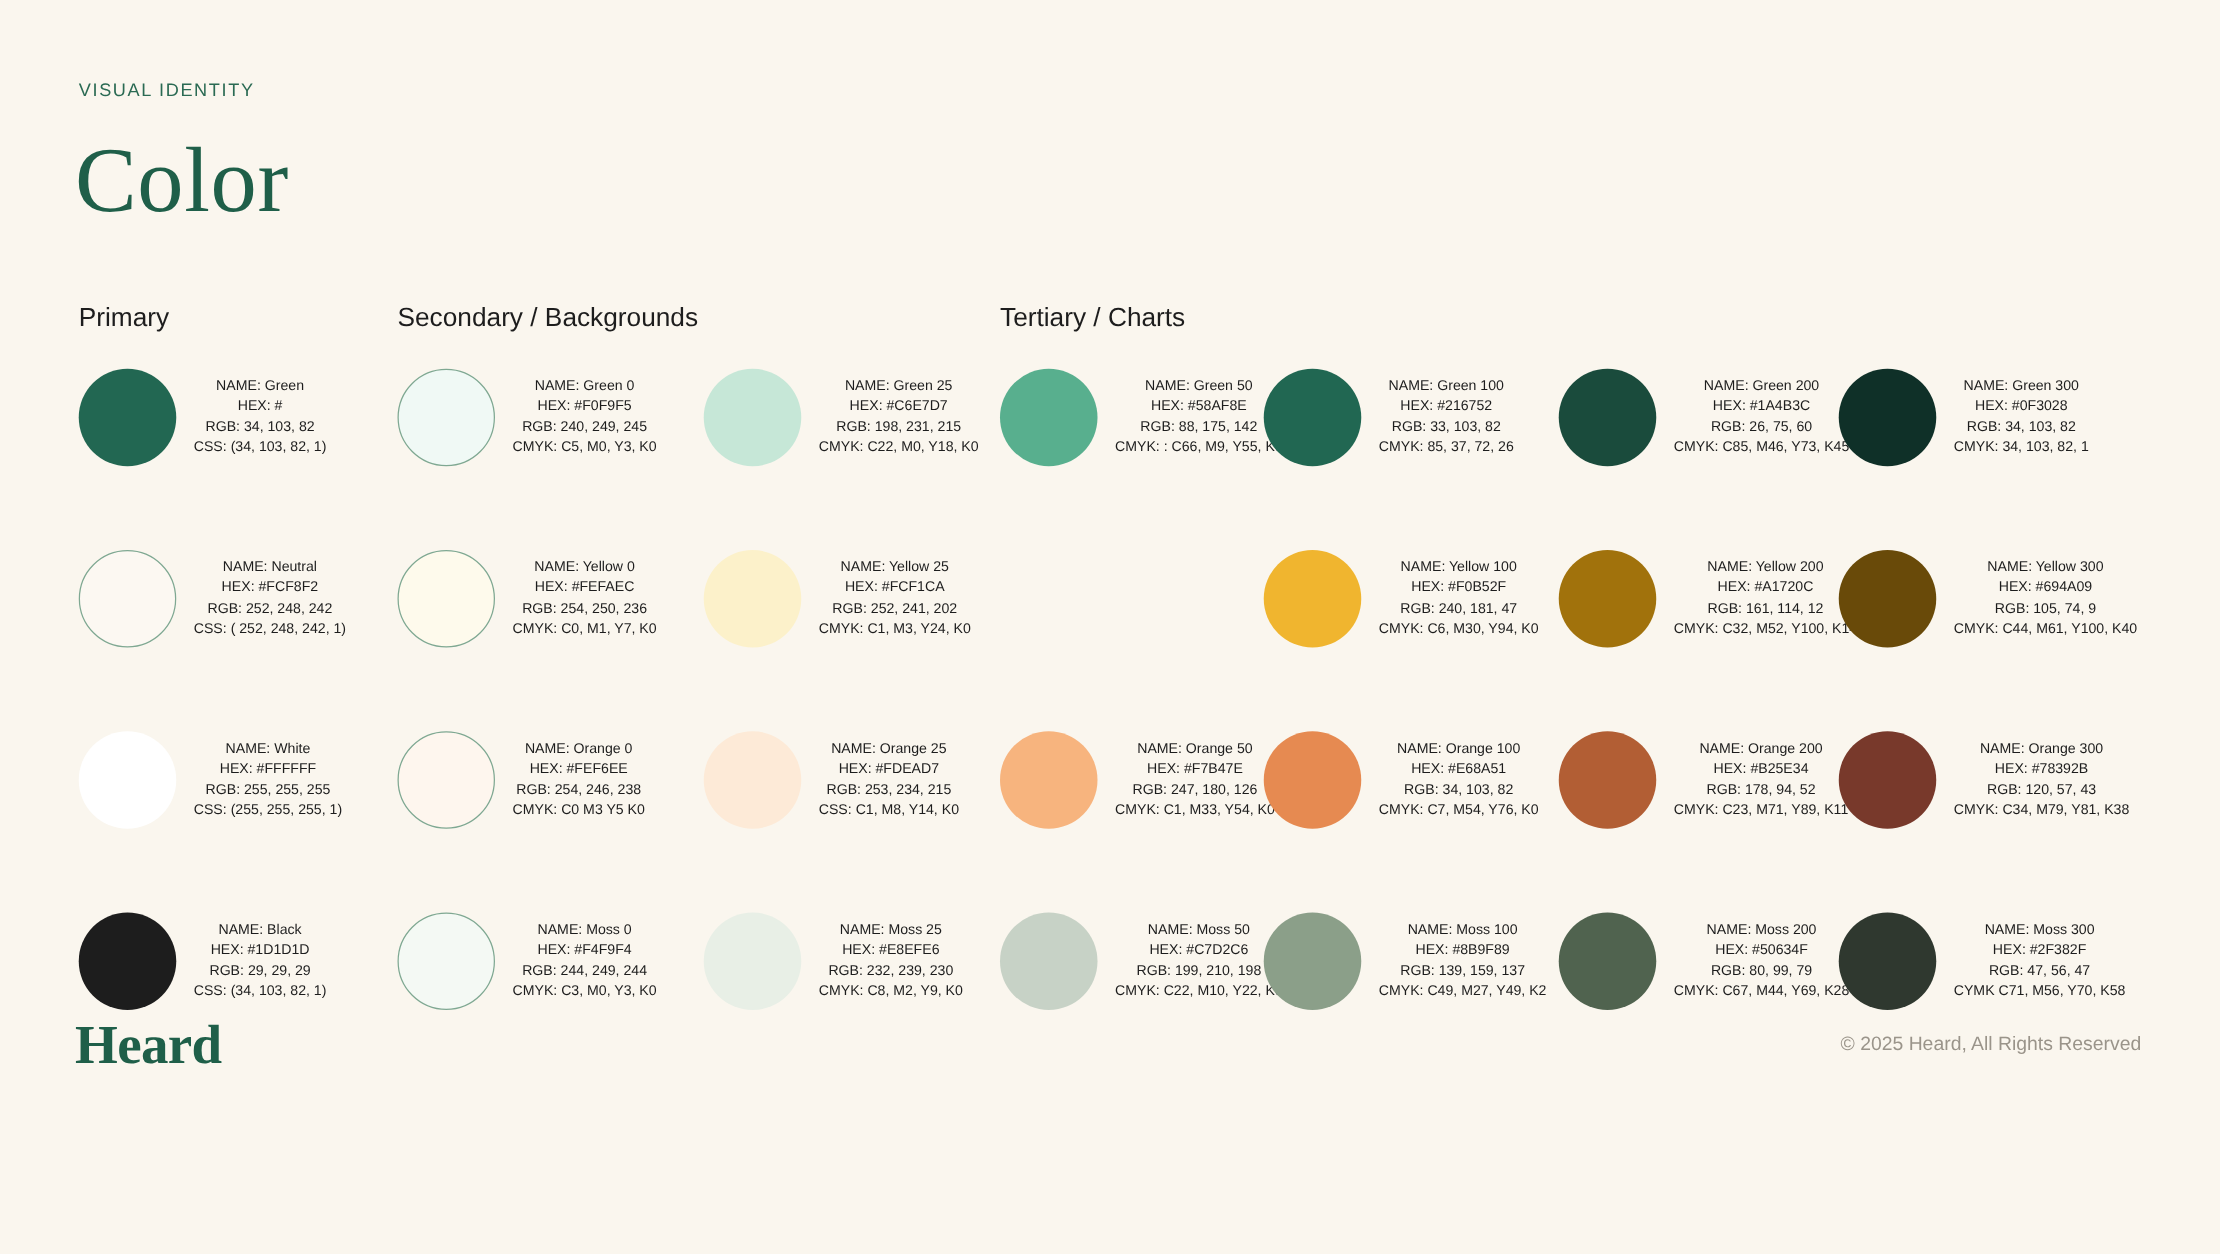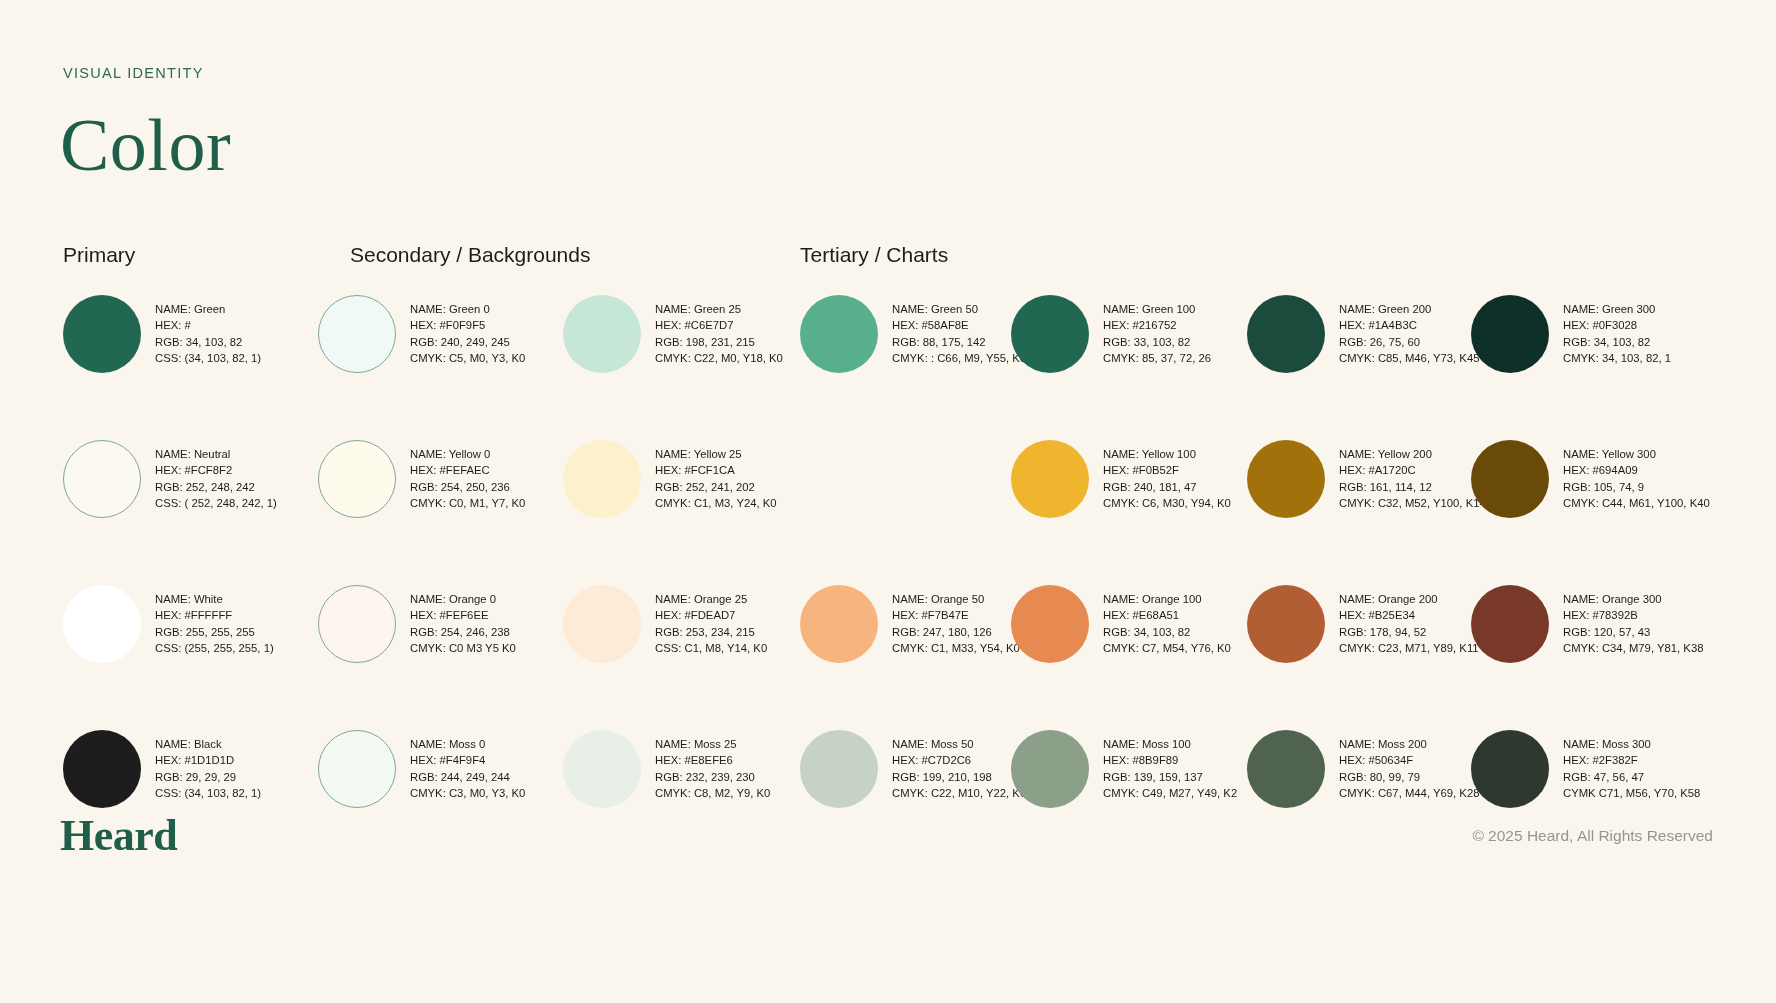--- a/index.html
+++ b/index.html
@@ -49,34 +49,35 @@
   
   .group-heading {
     position: absolute;
     font-size: 21px;
     font-weight: 400;
     color: #1D1D1D;
     top: 243px;
     white-space: nowrap;
   }
   .gh-primary   { left: 63px; }
-  .gh-secondary { left: 318px; margin-left: 32px; }
+  .gh-secondary { left: 318px; }
   .gh-tertiary  { left: 800px; }
 
   
   .grid {
     position: absolute;
     left: 0;
     top: 295px;
     width: 1776px;
   }
 
   .row {
     position: relative;
     height: 145px;
+    text-align: center;
   }
 
   .cell {
     position: absolute;
     top: 0;
     display: flex;
     align-items: flex-start;
     gap: 14px;
   }
 

